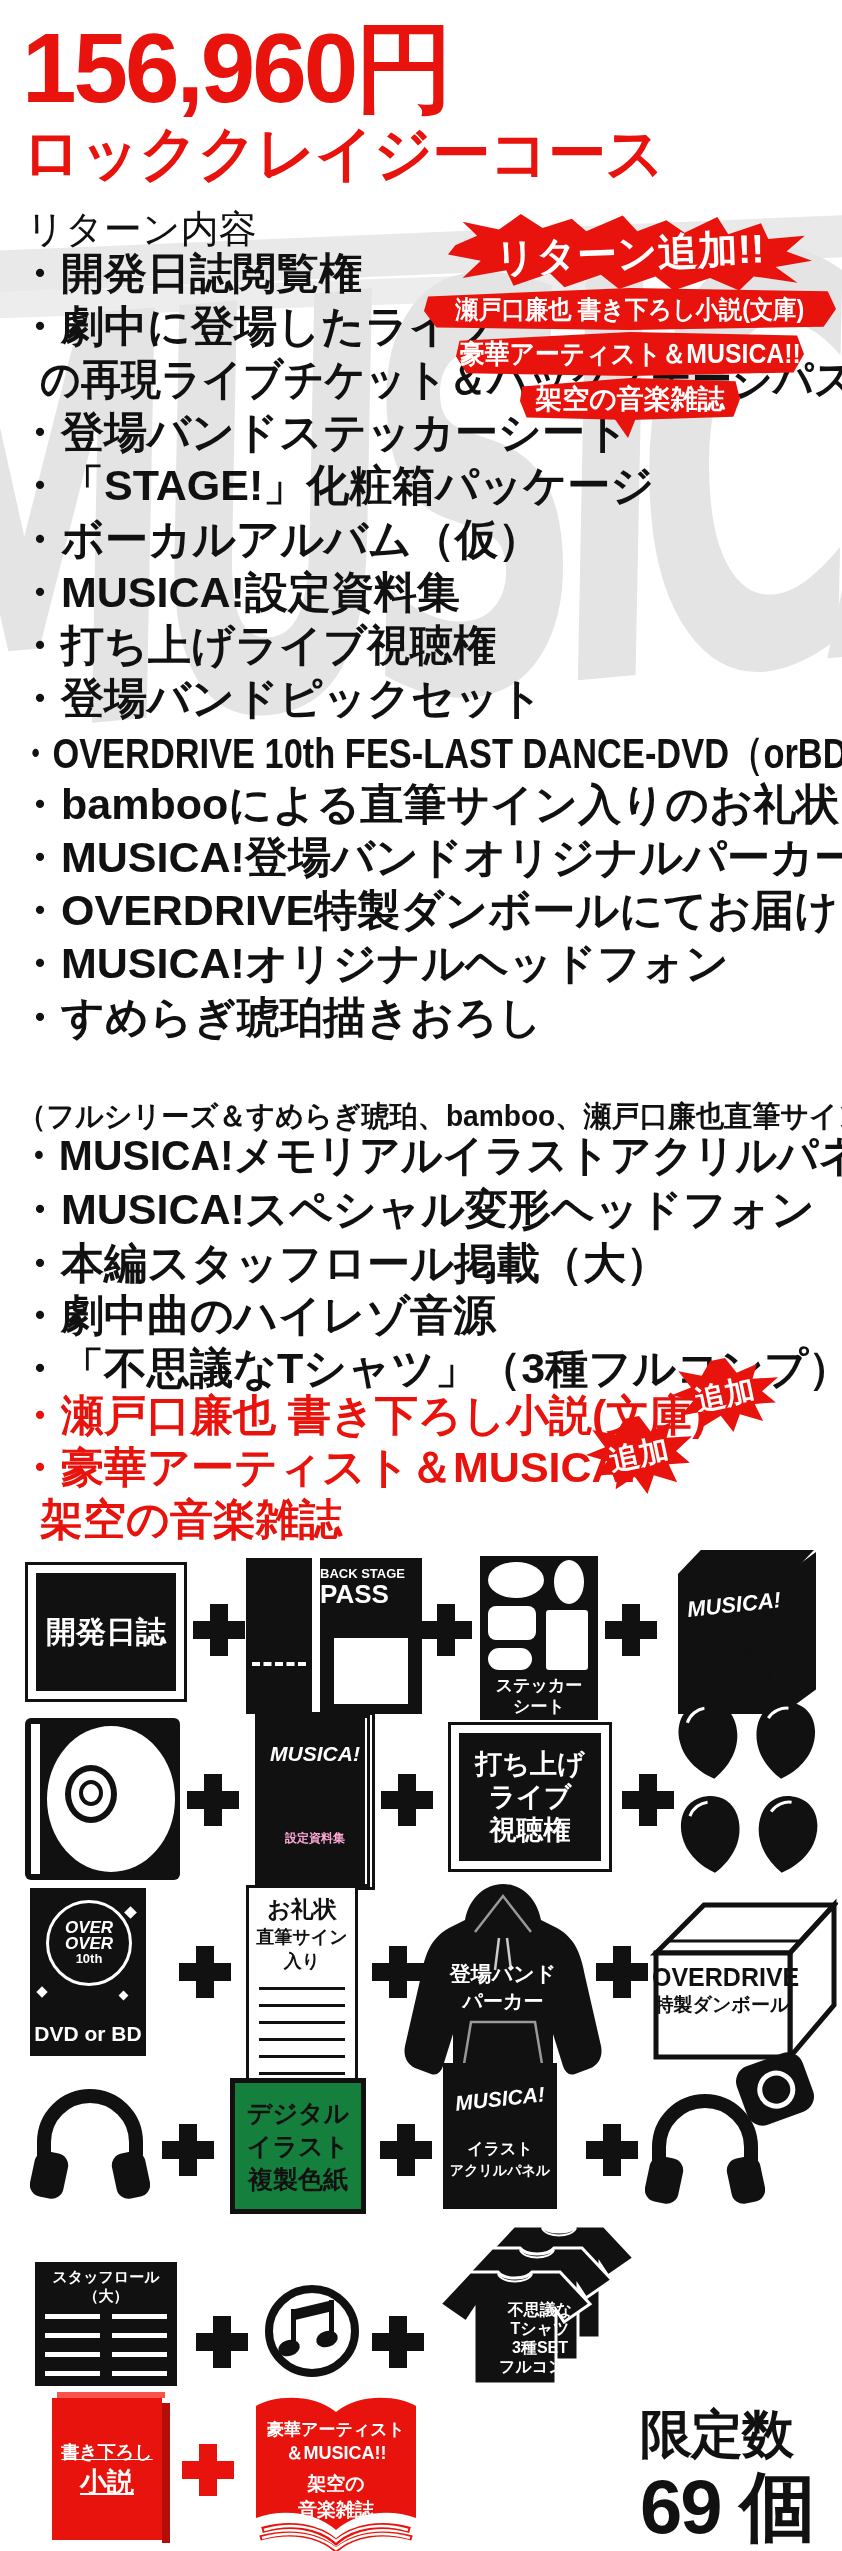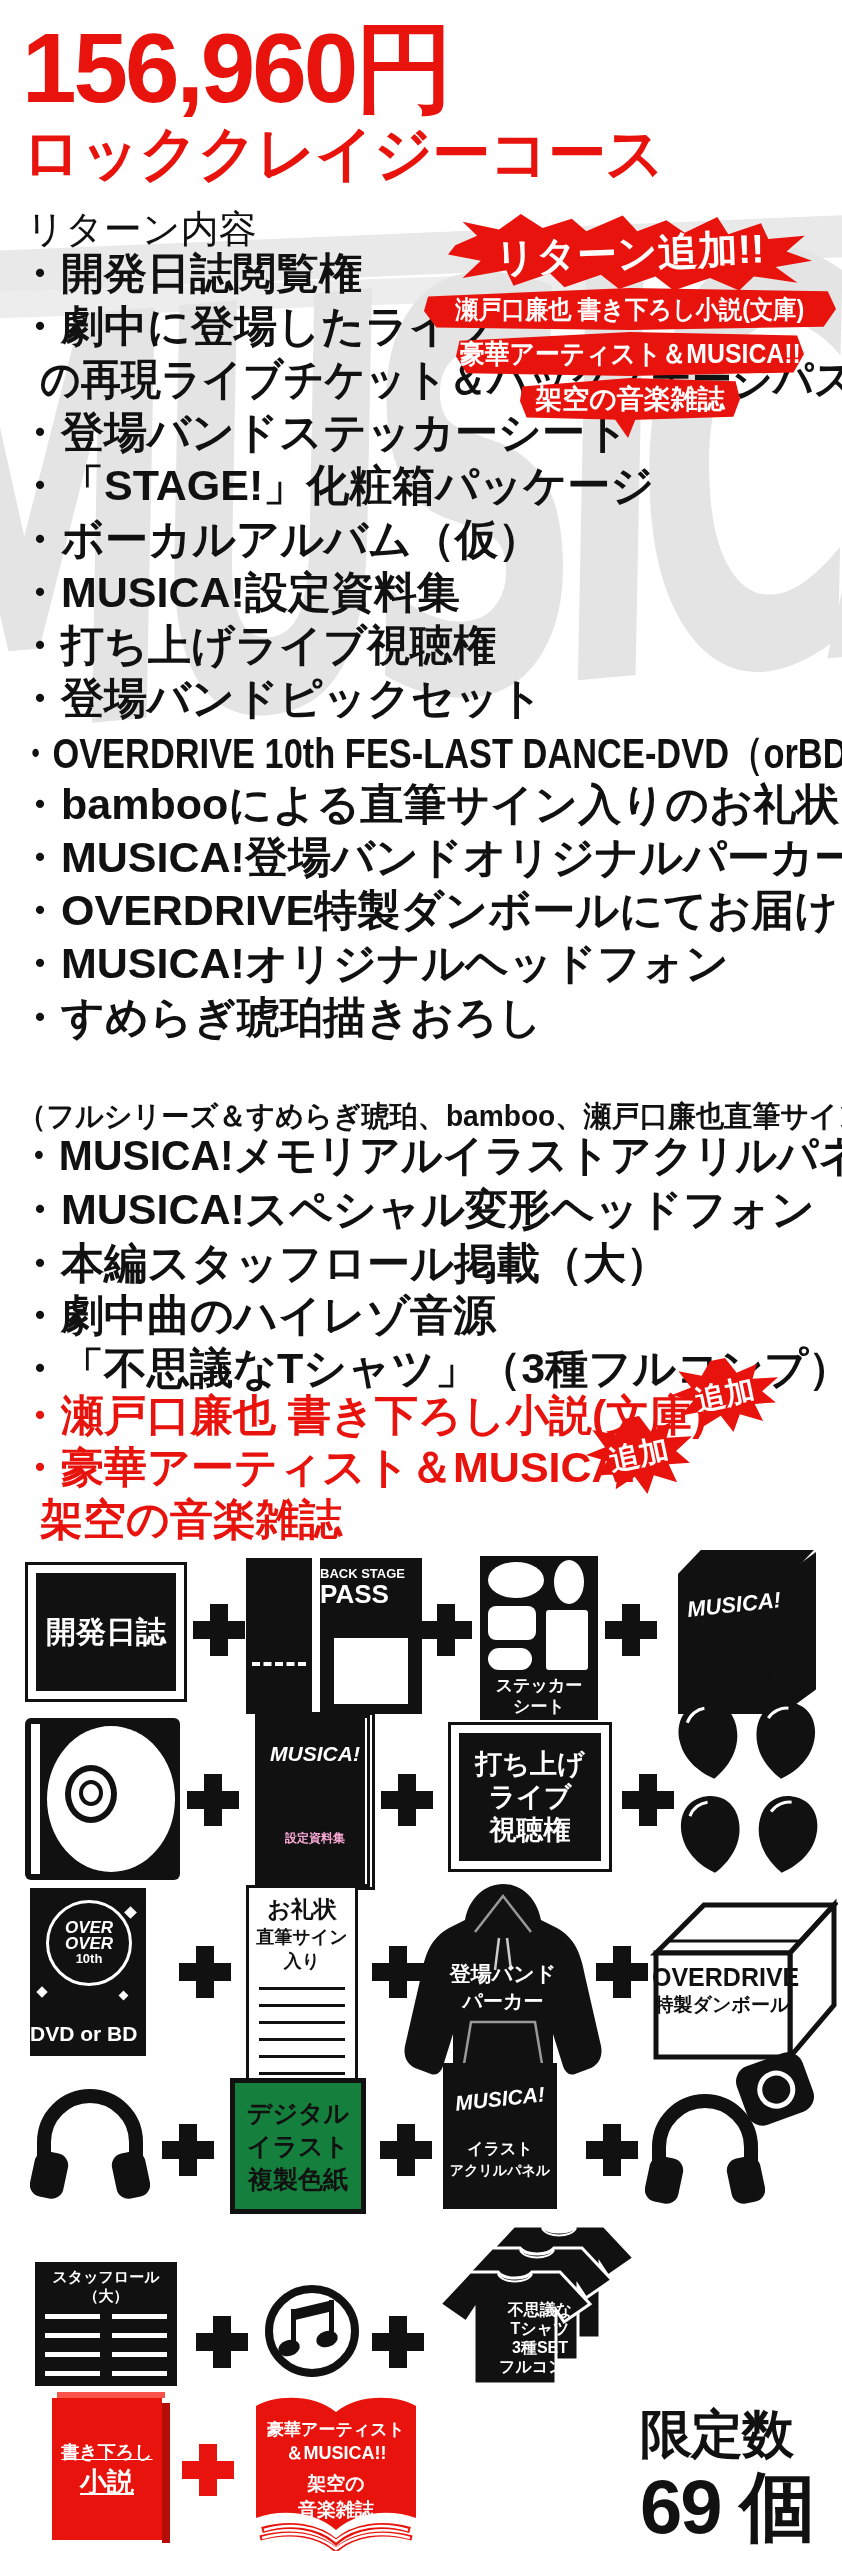--- a/index.html
+++ b/index.html
@@ -109,21 +109,21 @@
   .picks{left:676px;top:1700px;width:146px;height:180px;}
   .pick{position:absolute;width:66px;height:82px;}
 
   
   .dvd{left:30px;top:1888px;width:116px;height:168px;background:#111;}
   .dvd .ring{position:absolute;left:16px;top:12px;width:80px;height:80px;border:3px solid #fff;border-radius:50%;
     display:flex;flex-direction:column;align-items:center;justify-content:center;color:#fff;}
   .dvd .ring .o{font-size:17px;font-weight:900;font-style:italic;line-height:16px;}
   .dvd .ring .d{font-size:17px;font-weight:900;font-style:italic;line-height:16px;}
   .dvd .ring .n{font-size:13px;font-weight:900;line-height:14px;}
-  .dvd .cap{position:absolute;left:0;bottom:10px;width:100%;text-align:left;color:#fff;font-size:21px;font-weight:900;}
+  .dvd .cap{position:absolute;left:0;bottom:10px;width:100%;text-align:center;color:#fff;font-size:21px;font-weight:900;}
   .spark{position:absolute;background:#fff;transform:rotate(45deg);}
   .letter{left:246px;top:1885px;width:112px;height:214px;border:3px solid #111;background:#fff;box-sizing:border-box;text-align:center;}
   .letter .l1{font-size:23px;font-weight:900;margin-top:6px;}
   .letter .l2{font-size:18px;font-weight:900;}
   .letter .rule{height:3px;background:#111;margin:14px 10px 0 10px;}
   .hoodie{left:400px;top:1876px;width:206px;height:226px;}
   .hoodie .txt{position:absolute;left:0;top:84px;width:100%;text-align:center;color:#fff;font-weight:900;z-index:2;}
   .hoodie .txt .a{font-size:21px;} .hoodie .txt .b{font-size:20px;}
   .carton{left:648px;top:1893px;width:190px;height:168px;}
   .carton .txt{position:absolute;left:4px;top:70px;width:140px;text-align:center;font-weight:900;z-index:2;}

